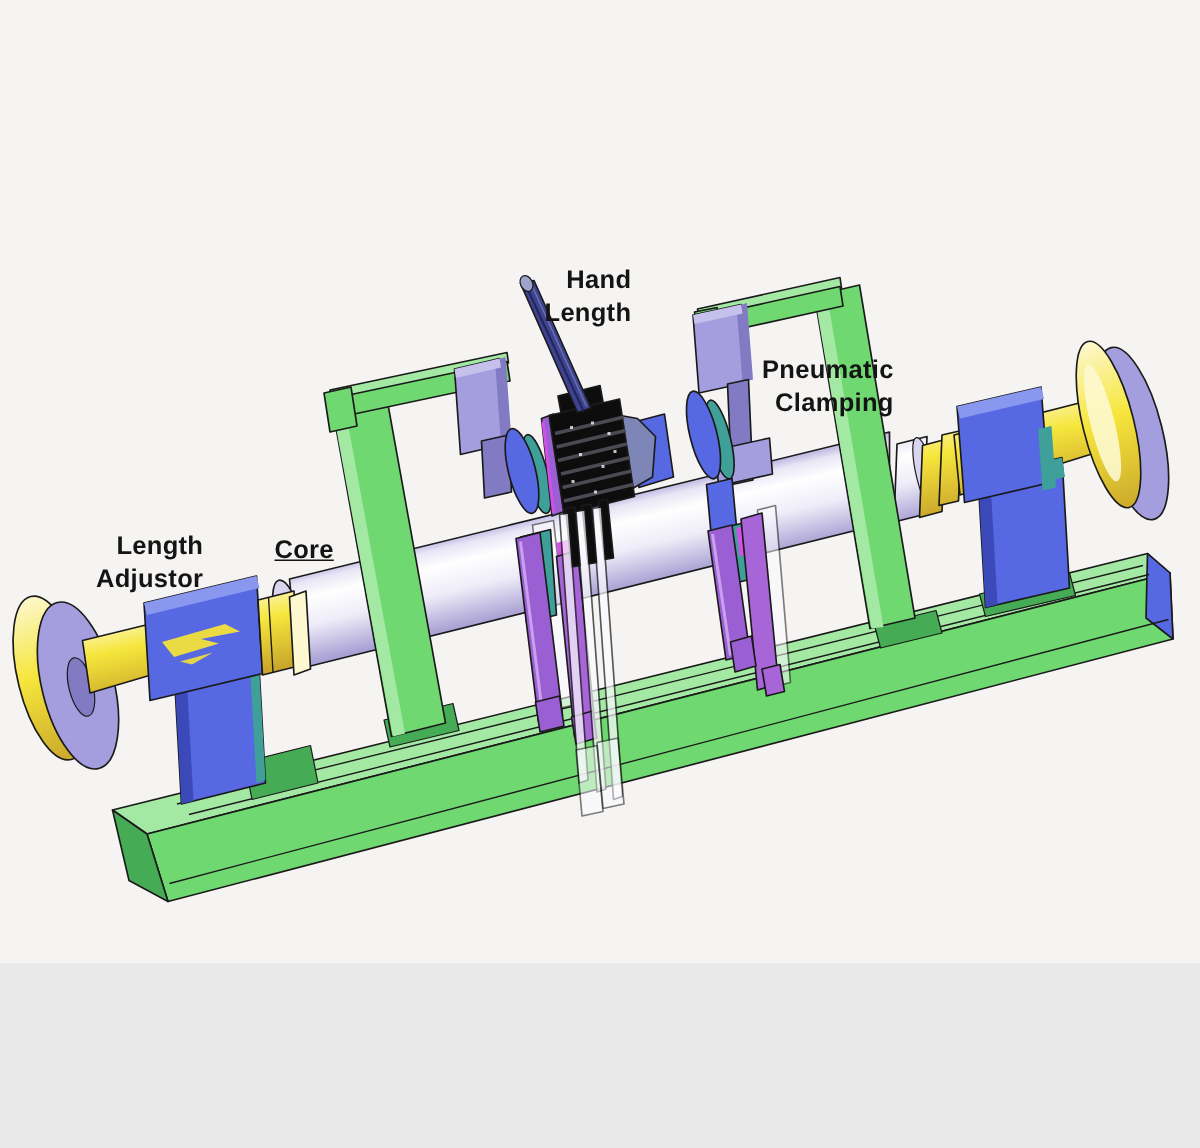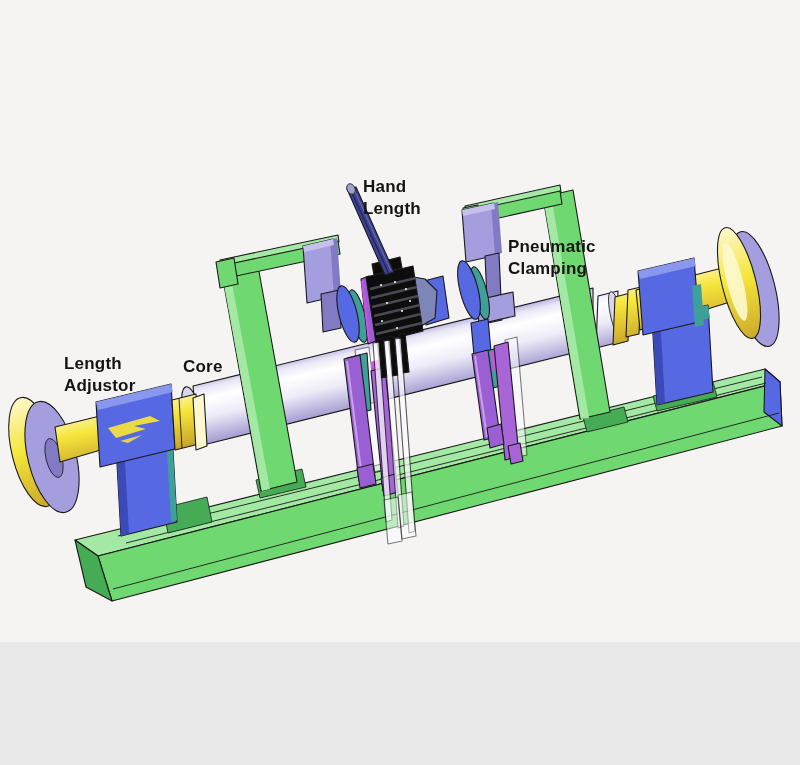--- a/index.html
+++ b/index.html
@@ -1,17 +1,17 @@
 <!DOCTYPE html>
 <html style="--background: #f5f4f2; --outline: #1a1a1a; --green: #70d870; --green-top: #a3e8a3; --green-dark: #46ab55; --blue: #5668e2; --blue-light: #8a97ee; --blue-dark: #3b4ab8; --teal: #3f9f99; --lav: #a49ede; --lav-light: #c6c1ec; --lav-dark: #837ac4; --purple: #9a5fd2; --purple2: #a765d8; --magenta: #d44fe8; --navy: #3d4390; --housing: #7e86b8; --yellow: #f6e63c; --gold: #c9a62a; --cream: #fdf8cf; --cyl1: #b5afdf; --cyl2: #e8e6f5; --cyl3: #ffffff; --cyl4: #eeecf8; --cyl5: #a9a2d4;"><head>
 <meta charset="utf-8">
 <style>
   html,body{margin:0;padding:0;background:#e9e9e9;}
   .canvas{position:relative;width:800px;height:642px;background:var(--background,#f5f4f2);
-          font-family:"Liberation Sans", sans-serif;overflow:hidden;}
+          font-family:"Liberation Sans", sans-serif;overflow:hidden;text-align:right;}
   .canvas svg{position:absolute;left:0;top:0;}
   .cad-label{position:absolute;color:#141414;font-size:17px;font-weight:bold;line-height:22px;
              white-space:nowrap;letter-spacing:0.2px;}
   
   .p{stroke:var(--outline,#1a1a1a);stroke-width:1.1;stroke-linejoin:round;}
   .thin{stroke-width:0.8;}
   .ns{stroke:none;}
   .ln{fill:none;stroke:var(--outline,#1a1a1a);stroke-width:0.9;}
   
   .f-green{fill:var(--green)} .f-green-top{fill:var(--green-top)} .f-green-dark{fill:var(--green-dark)}
@@ -217,16 +217,16 @@
     <div>Length</div>
   </div>
   <div class="cad-label" style="left:64px;top:353px;">
     <div>Length</div>
     <div>Adjustor</div>
   </div>
   <div class="cad-label" style="left:508px;top:236px;">
     <div>Pneumatic</div>
     <div>Clamping</div>
   </div>
-  <div class="cad-label" style="left:183px;top:356px;">
+  <div class="cad-label" style="left:183px;top:356px;text-decoration:underline;">
     <div>Core</div>
   </div>
 </div>
 
 </body></html>

